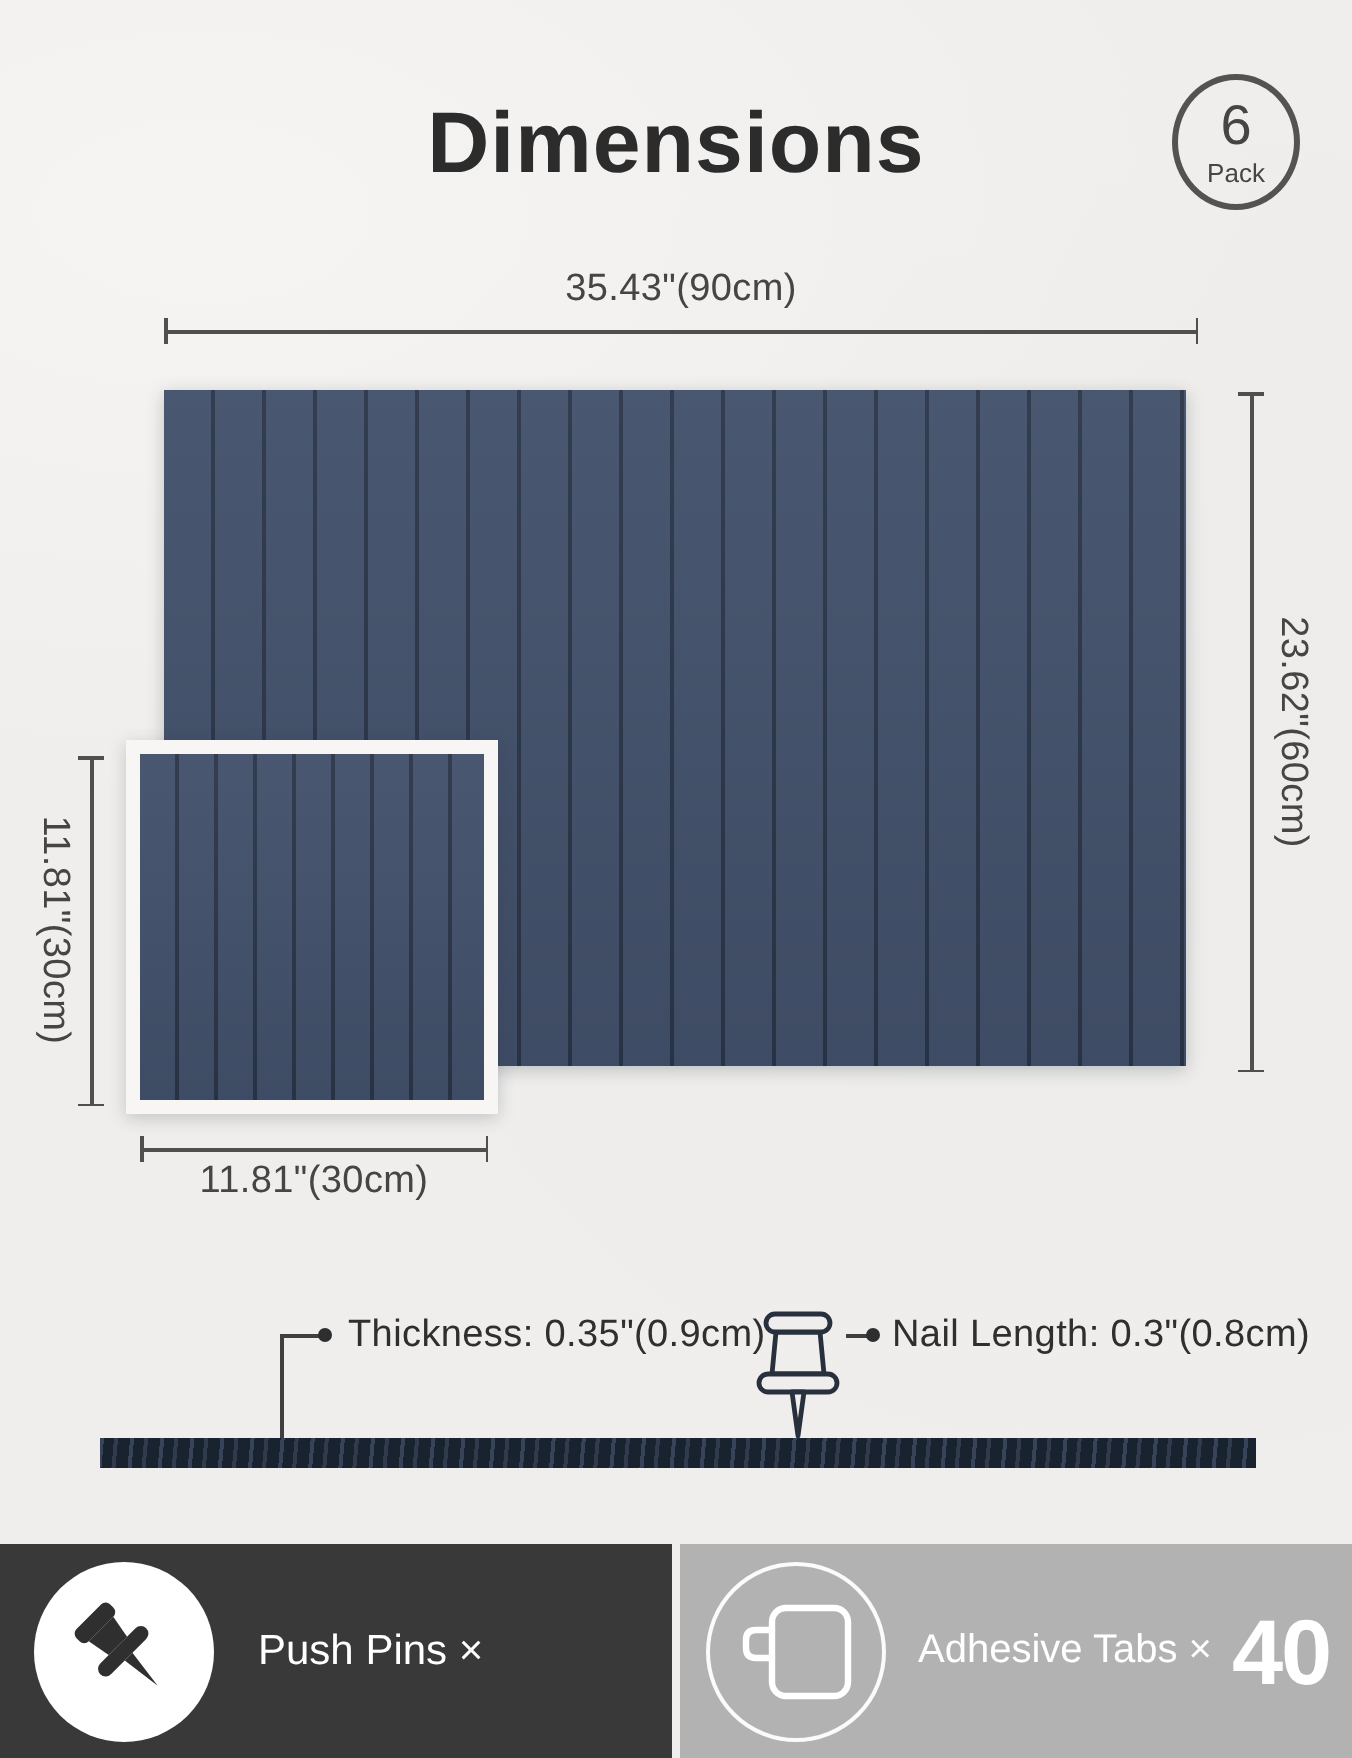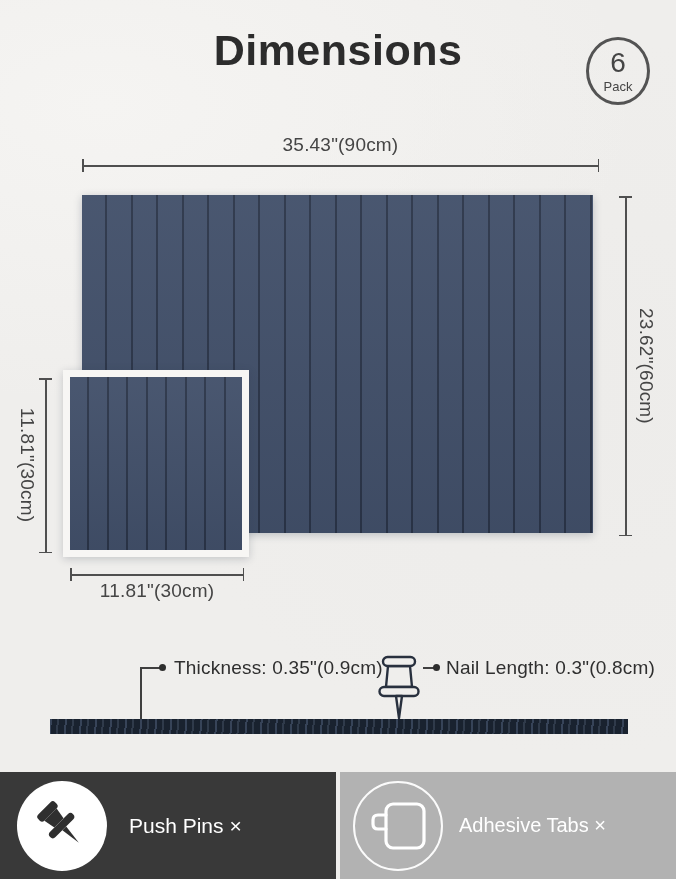--- a/index.html
+++ b/index.html
@@ -6,21 +6,21 @@
   body{font-family:"Liberation Sans","DejaVu Sans",sans-serif;}
   .stage{
     position:relative;width:676px;height:879px;overflow:hidden;
     background:
       radial-gradient(900px 500px at 15% 12%, #f5f4f2, transparent 60%),
       radial-gradient(700px 600px at 85% 45%, #edecea, transparent 60%),
       #efeeec;
   }
   
   .title{
-    position:absolute;left:0;top:26px;width:676px;text-align:center;
+    position:absolute;left:0;top:48px;width:676px;text-align:center;
     font-size:43px;font-weight:600;color:#2c2c2c;letter-spacing:.5px;
   }
   .pack-badge{
     position:absolute;left:586px;top:37px;width:58px;height:62px;
     border:3px solid #535353;border-radius:50%;
     display:flex;flex-direction:column;align-items:center;justify-content:center;
     color:#454545;background:transparent;
   }
   .pack-badge .num{font-size:28px;line-height:1;font-weight:500;}
   .pack-badge .unit{font-size:13px;line-height:1;margin-top:3px;}
@@ -148,16 +148,17 @@
     <div class="fbox fbox-right">
       <div class="fcircle fcircle-outline">
         <svg width="62" height="62" viewBox="0 0 62 62">
           <g stroke="#ffffff" stroke-width="3.2" fill="none" stroke-linecap="round">
             <rect x="19" y="9" width="38" height="44" rx="7"></rect>
             <path d="M19,20 L11,20 Q6,20 6,25 L6,29 Q6,34 11,34 L19,34"></path>
           </g>
         </svg>
       </div>
       <div class="flabel">Adhesive Tabs ×</div>
+      <div class="fcount">40</div>
     </div>
   </div>
 
 </div>
 
 </body></html>

